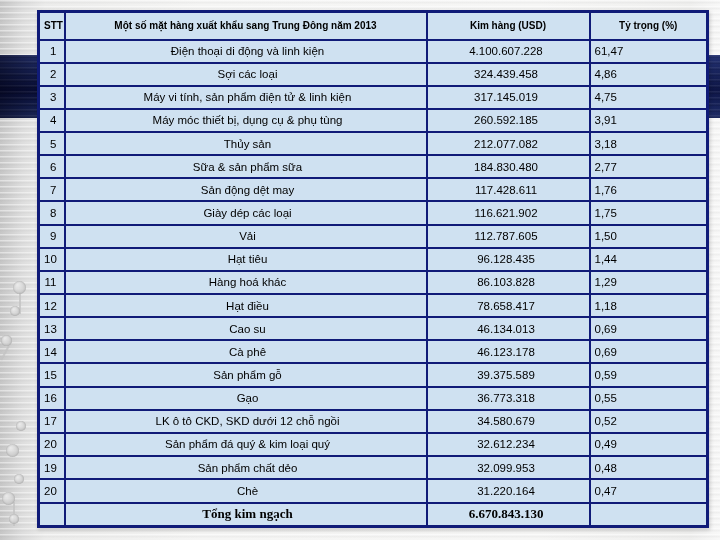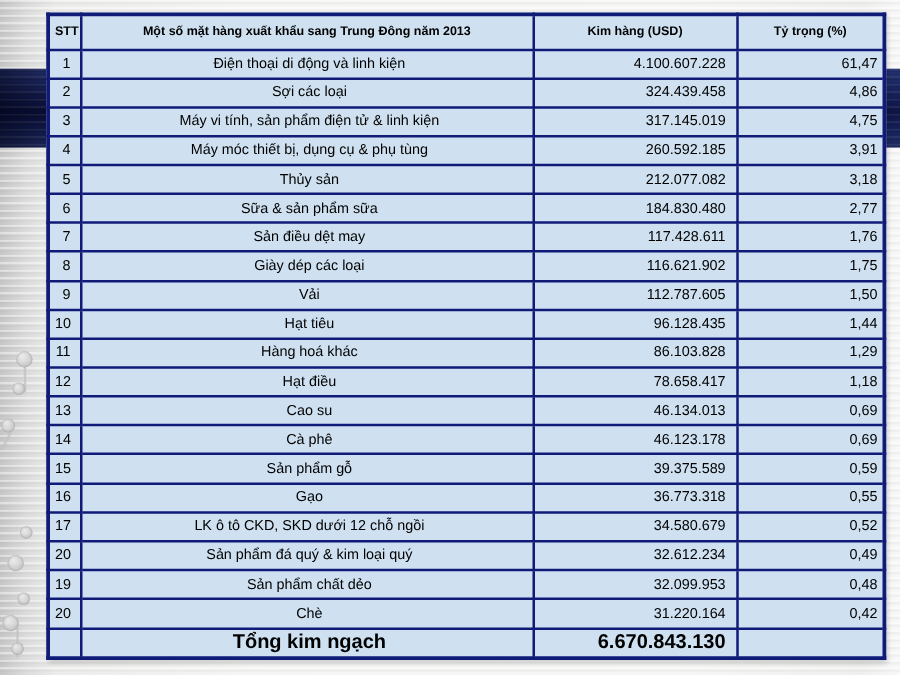--- a/index.html
+++ b/index.html
@@ -55,24 +55,24 @@
     color:var(--ink);
     font-size:11.5px;
     padding:1px 4px;
     overflow:hidden;white-space:nowrap;
     vertical-align:middle;
   }
   .export thead th{font-weight:bold;font-size:10px;text-align:center;height:28px;}
   .export tbody tr{height:22px;}
   .export td.col-stt{text-align:right;padding-right:7px;}
   .export td.col-item{text-align:center;padding-left:8px;}
-  .export td.col-value{text-align:right;padding-right:8px;}
-  .export td.col-share{text-align:right;margin-top:18px;}
+  .export td.col-value{text-align:center;padding-right:8px;}
+  .export td.col-share{text-align:left;margin-top:18px;}
   .export tfoot tr{height:24px;}
-  .export tfoot td{font-weight:bold;font-size:16px;}
+  .export tfoot td{font-weight:bold;font-size:13px;font-family:Liberation Serif, serif;}
 </style>
 </head>
 <body>
 
 <div class="slide">
 
   <div class="navy-band"></div>
 
   <div class="stem" style="left:19px;top:292px;width:2px;height:22px;"></div>
   <div class="stem" style="left:4px;top:345px;width:2px;height:16px;transform:rotate(28deg);"></div>
@@ -133,21 +133,21 @@
           <td class="col-share">3,18</td>
         </tr>
         <tr>
           <td class="col-stt">6</td>
           <td class="col-item">Sữa &amp; sản phẩm sữa</td>
           <td class="col-value">184.830.480</td>
           <td class="col-share">2,77</td>
         </tr>
         <tr>
           <td class="col-stt">7</td>
-          <td class="col-item">Sản điều dệt may</td>
+          <td class="col-item">Sản động dệt may</td>
           <td class="col-value">117.428.611</td>
           <td class="col-share">1,76</td>
         </tr>
         <tr>
           <td class="col-stt">8</td>
           <td class="col-item">Giày dép các loại</td>
           <td class="col-value">116.621.902</td>
           <td class="col-share">1,75</td>
         </tr>
         <tr>
@@ -213,21 +213,21 @@
         <tr>
           <td class="col-stt">19</td>
           <td class="col-item">Sản phẩm chất dẻo</td>
           <td class="col-value">32.099.953</td>
           <td class="col-share">0,48</td>
         </tr>
         <tr>
           <td class="col-stt">20</td>
           <td class="col-item">Chè</td>
           <td class="col-value">31.220.164</td>
-          <td class="col-share">0,42</td>
+          <td class="col-share">0,47</td>
         </tr>
       </tbody>
     <tfoot>
       <tr>
         <td class="col-stt"></td>
         <td class="col-item">Tổng kim ngạch</td>
         <td class="col-value">6.670.843.130</td>
         <td class="col-share"></td>
       </tr>
     </tfoot>

